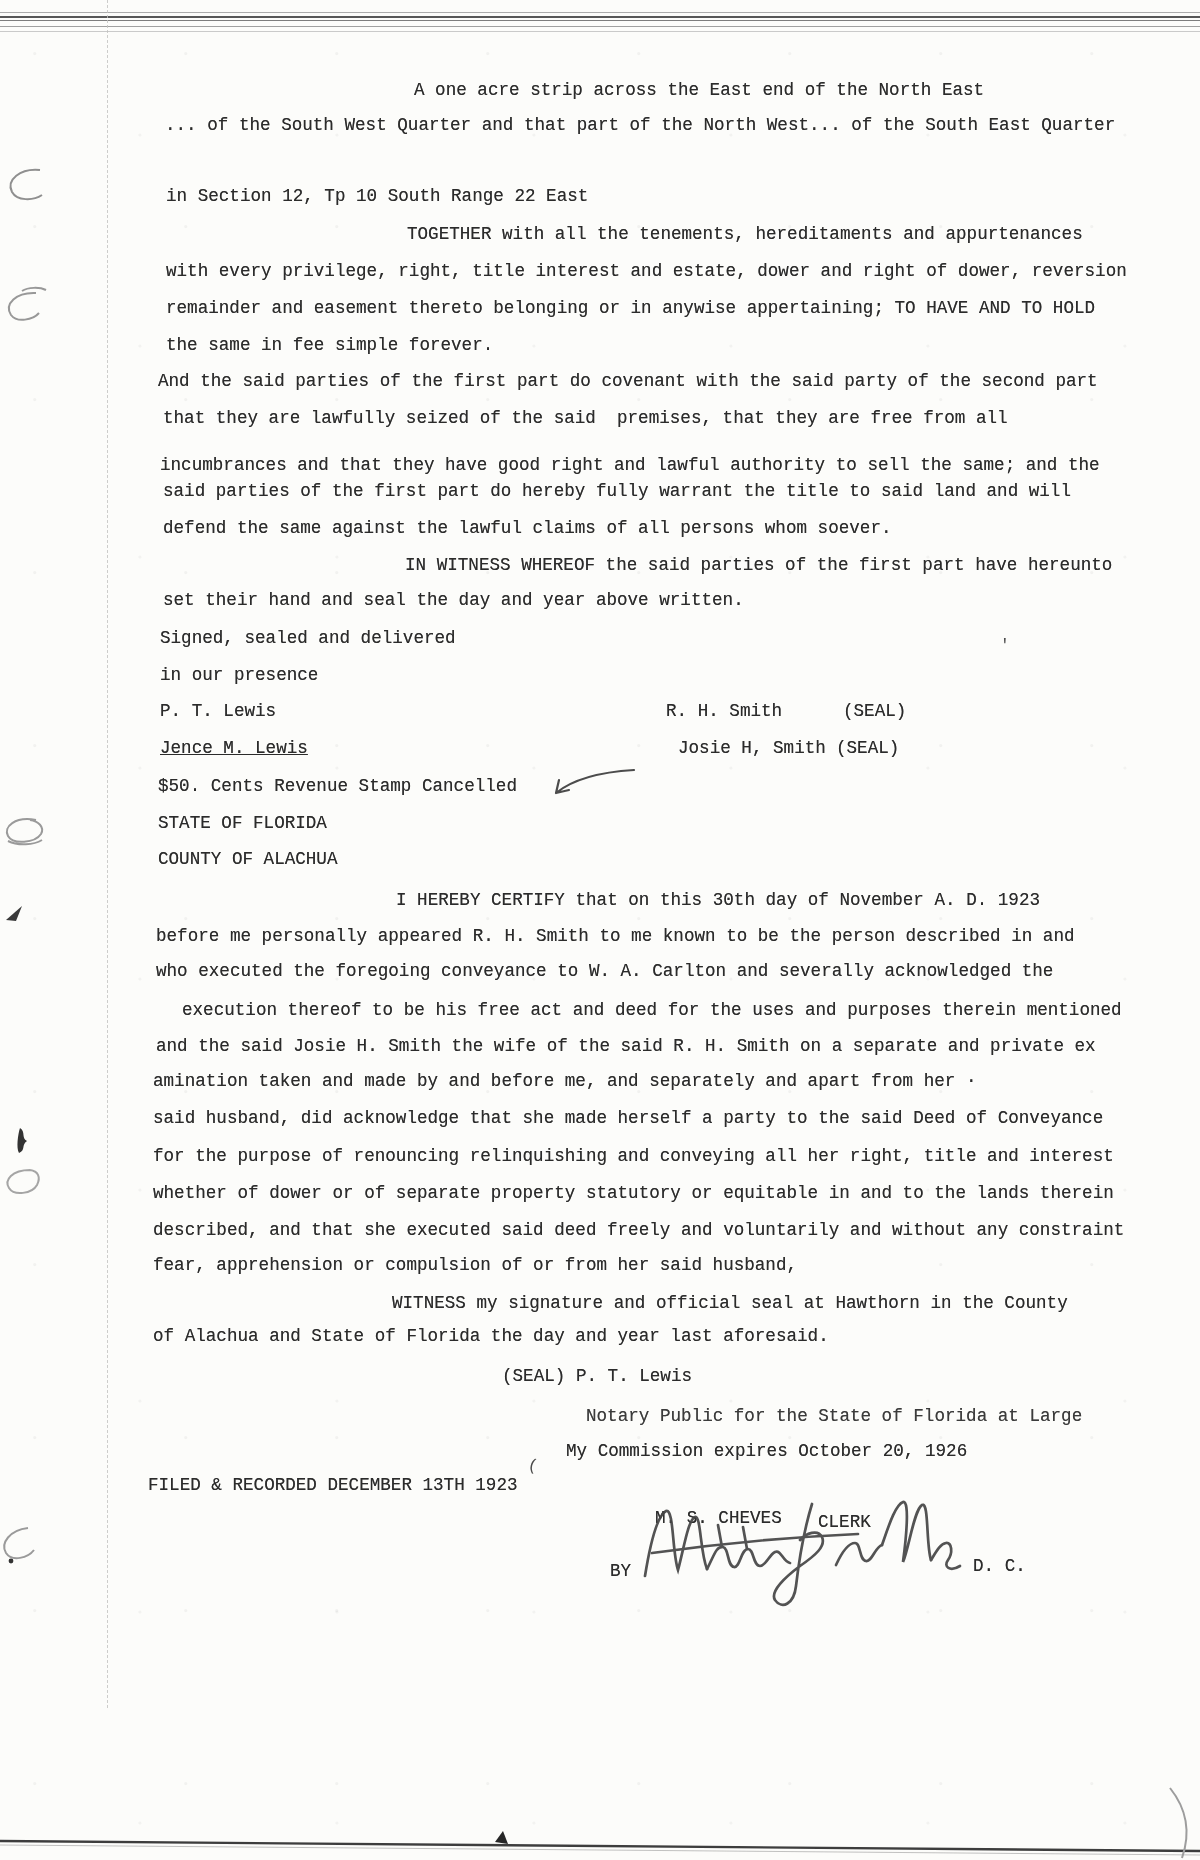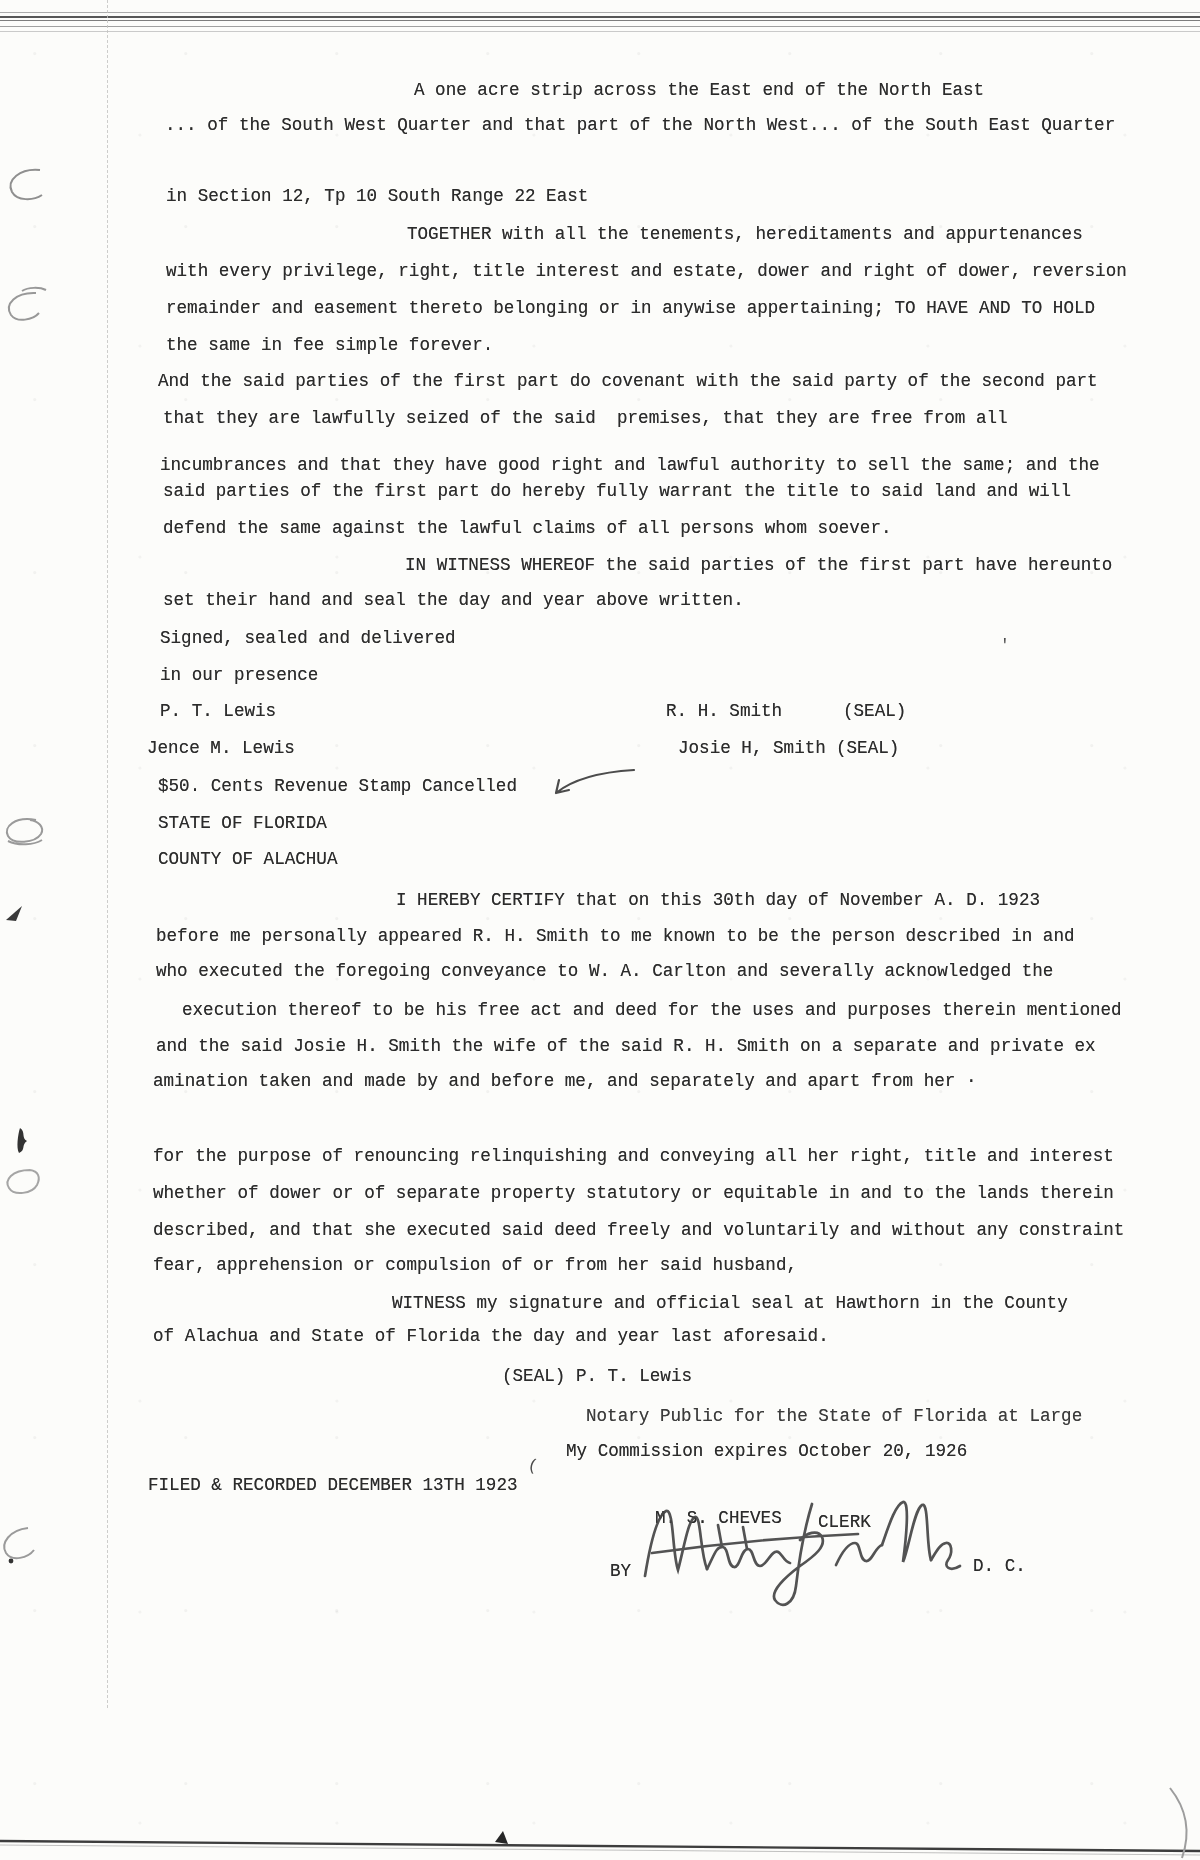--- a/index.html
+++ b/index.html
@@ -63,35 +63,36 @@
   <div class="tl" style="top:555px;left:405px;">IN WITNESS WHEREOF the said parties of the first part have hereunto</div>
   <div class="tl" style="top:590px;left:163px;">set their hand and seal the day and year above written.</div>
 
   <div class="tl" style="top:628px;left:160px;">Signed, sealed and delivered</div>
   <div class="tl" style="top:665px;left:160px;">in our presence</div>
 
   <div class="tl" style="top:701px;left:160px;">P. T. Lewis</div>
   <div class="tl" style="top:701px;left:666px;">R. H. Smith</div>
   <div class="tl" style="top:701px;left:843px;">(SEAL)</div>
 
-  <div class="tl" style="top:738px;left:147px;">Jence M. Lewis</div>
+  <div class="tl" style="top:738px;left:160px;text-decoration:underline;">Jence M. Lewis</div>
   <div class="tl" style="top:738px;left:678px;">Josie H, Smith</div>
   <div class="tl" style="top:738px;left:836px;">(SEAL)</div>
 
   <div class="tl" style="top:776px;left:158px;">$50. Cents Revenue Stamp Cancelled</div>
 
   <div class="tl" style="top:813px;left:158px;">STATE OF FLORIDA</div>
   <div class="tl" style="top:849px;left:158px;">COUNTY OF ALACHUA</div>
 
   <div class="tl" style="top:890px;left:396px;">I HEREBY CERTIFY that on this 30th day of November A. D. 1923</div>
   <div class="tl" style="top:926px;left:156px;">before me personally appeared R. H. Smith to me known to be the person described in and</div>
   <div class="tl" style="top:961px;left:156px;">who executed the foregoing conveyance to W. A. Carlton and severally acknowledged the</div>
   <div class="tl" style="top:1000px;left:156px;margin-left:26px;">execution thereof to be his free act and deed for the uses and purposes therein mentioned</div>
   <div class="tl" style="top:1036px;left:156px;">and the said Josie H. Smith the wife of the said R. H. Smith on a separate and private ex</div>
   <div class="tl" style="top:1071px;left:153px;">amination taken and made by and before me, and separately and apart from her ·</div>
+  <div class="tl" style="top:1108px;left:153px;">said husband, did acknowledge that she made herself a party to the said Deed of Conveyance</div>
   <div class="tl" style="top:1146px;left:153px;">for the purpose of renouncing relinquishing and conveying all her right, title and interest</div>
   <div class="tl" style="top:1183px;left:153px;">whether of dower or of separate property statutory or equitable in and to the lands therein</div>
   <div class="tl" style="top:1220px;left:153px;">described, and that she executed said deed freely and voluntarily and without any constraint</div>
   <div class="tl" style="top:1255px;left:153px;">fear, apprehension or compulsion of or from her said husband,</div>
   <div class="tl" style="top:1293px;left:392px;">WITNESS my signature and official seal at Hawthorn in the County</div>
   <div class="tl" style="top:1326px;left:153px;">of Alachua and State of Florida the day and year last aforesaid.</div>
 
   <div class="tl" style="top:1366px;left:502px;">(SEAL) P. T. Lewis</div>
   <div class="tl" style="top:1406px;left:586px;opacity:.92;">Notary Public for the State of Florida at Large</div>
   <div class="tl" style="top:1441px;left:566px;">My Commission expires October 20, 1926</div>

